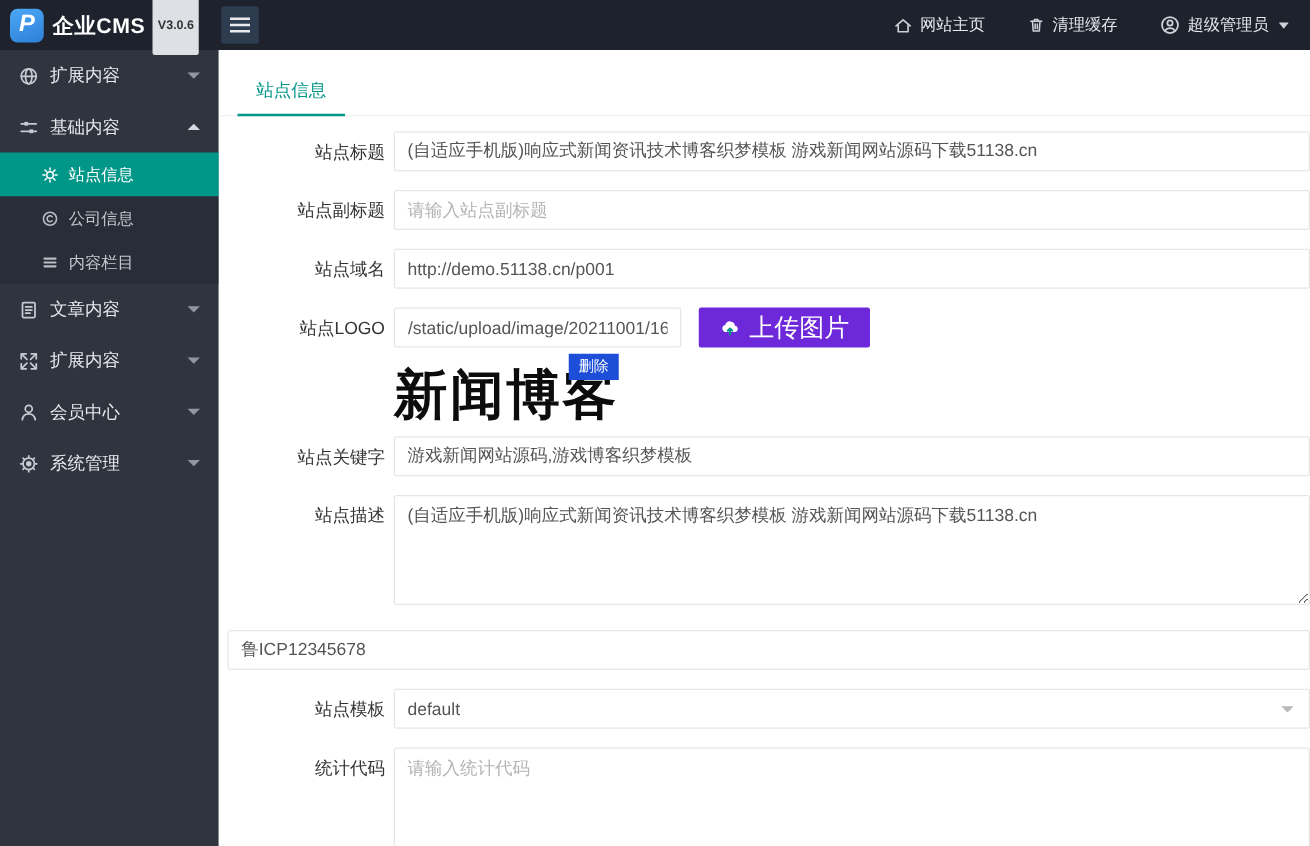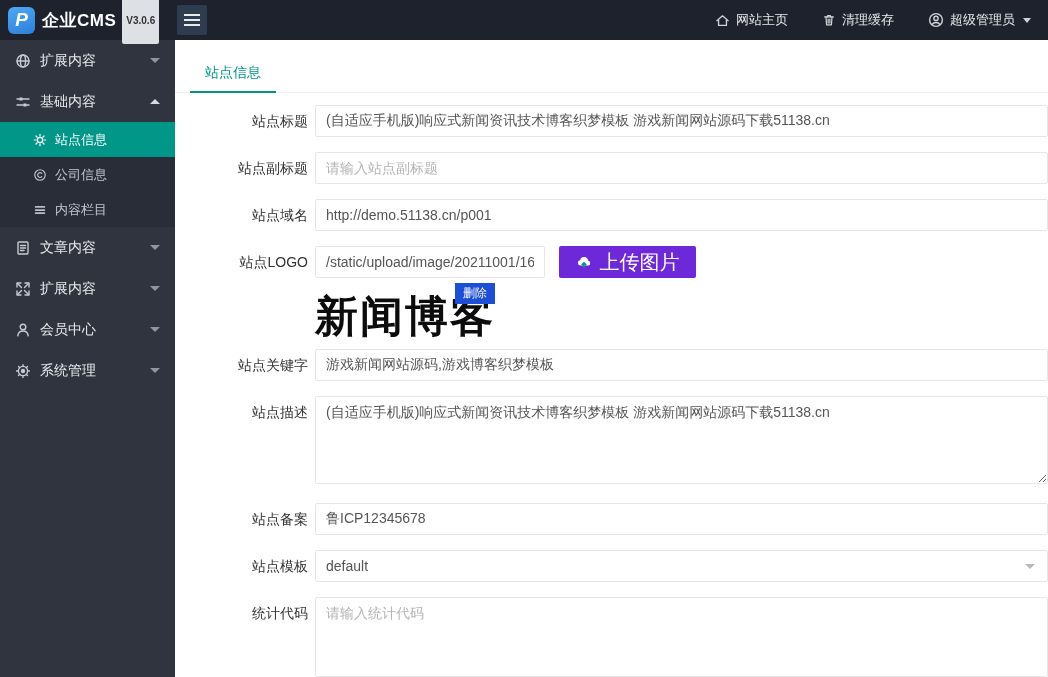--- a/index.html
+++ b/index.html
@@ -256,21 +256,20 @@
     </div>
 
     <div class="form-row">
       <div class="form-label">站点描述</div>
       <div class="form-field">
         <textarea class="ta desc" style="">(自适应手机版)响应式新闻资讯技术博客织梦模板 游戏新闻网站源码下载51138.cn</textarea>
       </div>
     </div>
 
     <div class="form-row">
-      <div class="form-label">站点备案</div>
       <div class="form-field">
         <input class="ipt" type="text" value="鲁ICP12345678" style="">
       </div>
     </div>
 
     <div class="form-row">
       <div class="form-label">站点模板</div>
       <div class="form-field">
         <div class="select">
           <span>default</span>

